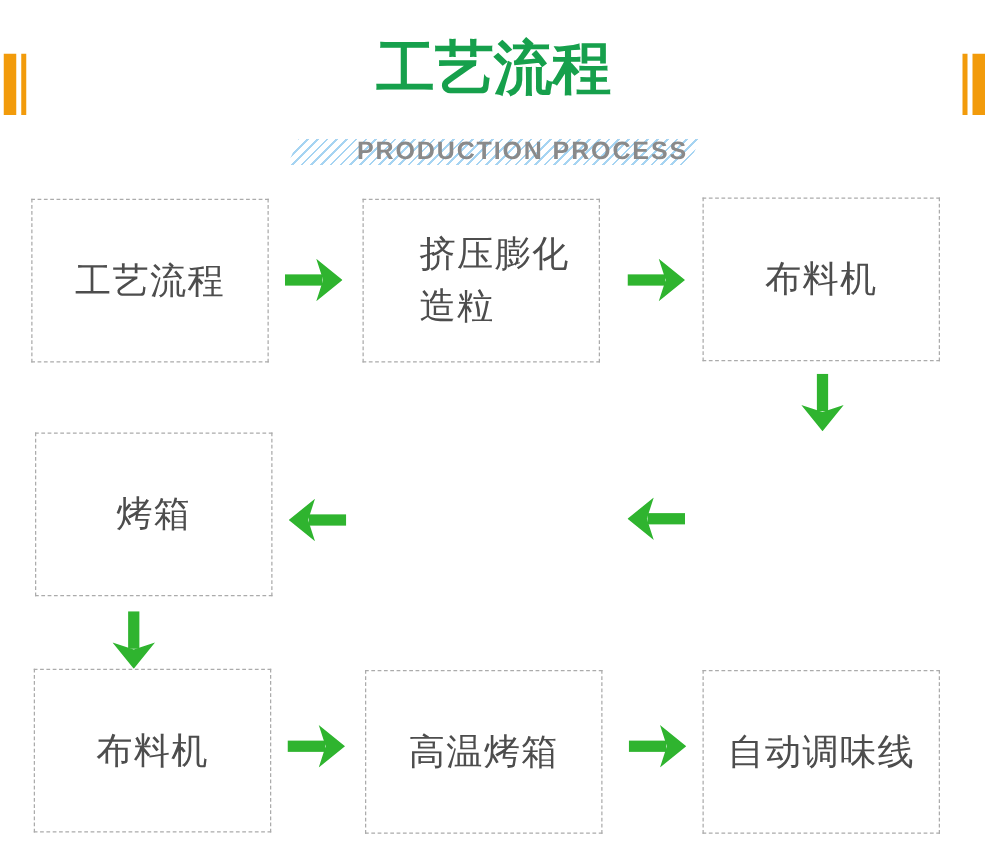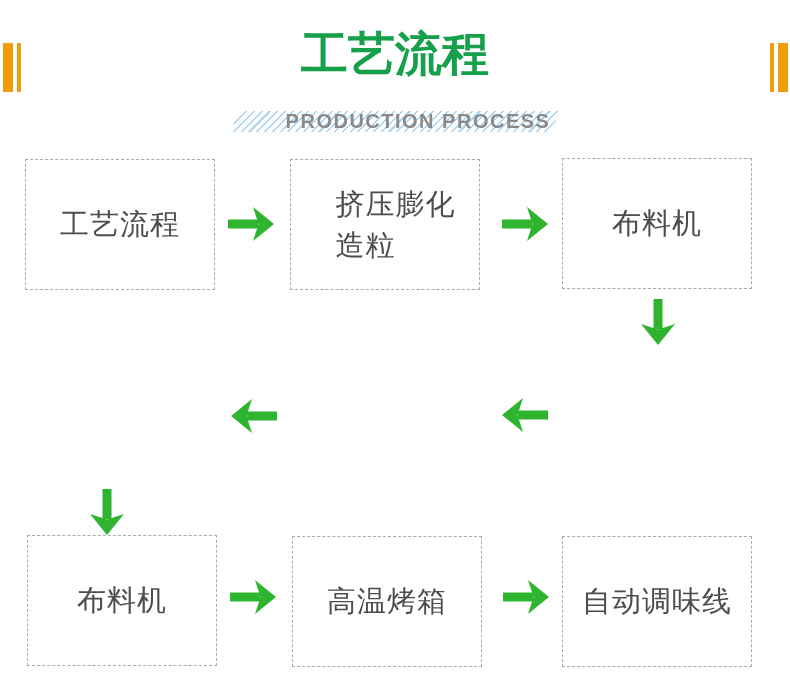--- a/index.html
+++ b/index.html
@@ -99,20 +99,23 @@
   <div class="node n1">
     <span class="node-label">工艺流程</span>
   </div>
   <div class="node n2">
     <span class="node-label multiline">挤压膨化
 造粒</span>
   </div>
   <div class="node n3">
     <span class="node-label">布料机</span>
   </div>
+  <div class="node n6">
+    <span class="node-label">烤箱</span>
+  </div>
   <div class="node n7">
     <span class="node-label">布料机</span>
   </div>
   <div class="node n9">
     <span class="node-label">自动调味线</span>
   </div>
   <div class="node n8">
     <span class="node-label">高温烤箱</span>
   </div>
 

